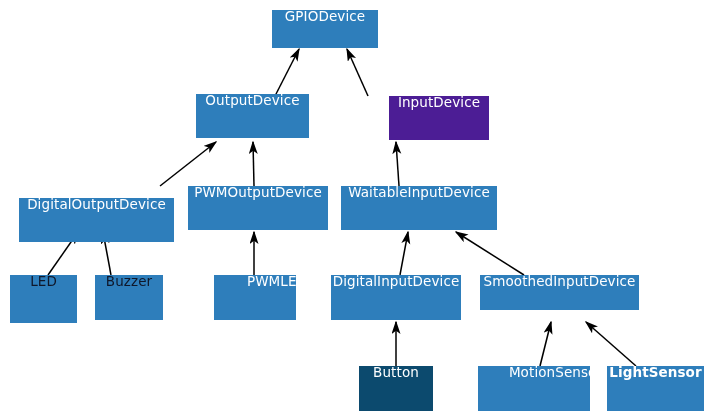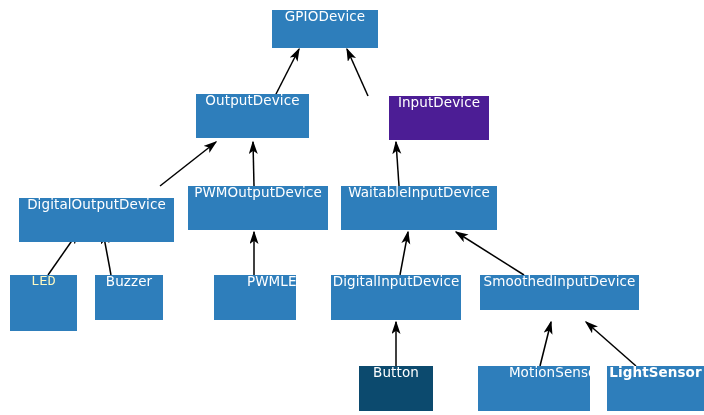--- a/index.html
+++ b/index.html
@@ -76,24 +76,24 @@
       </div>
       <div class="node" style="left: 19px; top: 186px; width: 155px; height: 44px; background: rgb(46, 126, 187); color: rgb(255, 255, 255); margin-top: 12px;">
         <span>DigitalOutputDevice</span>
       </div>
       <div class="node" style="left: 188px; top: 186px; width: 140px; height: 44px; background: rgb(46, 126, 187); color: rgb(255, 255, 255);">
         <span>PWMOutputDevice</span>
       </div>
       <div class="node" style="left: 341px; top: 186px; width: 156px; height: 44px; background: rgb(46, 126, 187); color: #ffffff;">
         <span>WaitableInputDevice</span>
       </div>
-      <div class="node" style="left: 10px; top: 275px; width: 67px; height: 56px; background: rgb(46, 126, 187); color: #fef9c3; font-family: Liberation Mono, monospace;">
+      <div class="node" style="left: 10px; top: 275px; width: 67px; height: 48px; background: rgb(46, 126, 187); color: #0f172a;">
         <span>LED</span>
       </div>
-      <div class="node" style="left: 95px; top: 275px; width: 68px; height: 45px; background: rgb(46, 126, 187); color: #ffffff;">
+      <div class="node" style="left: 95px; top: 275px; width: 68px; height: 45px; background: rgb(46, 126, 187); color: #0f172a;">
         <span>Buzzer</span>
       </div>
       <div class="node" style="left: 214px; top: 275px; width: 82px; height: 45px; background: rgb(46, 126, 187); color: rgb(255, 255, 255); padding-left: 44px;">
         <span>PWMLED</span>
       </div>
       <div class="node" style="left: 331px; top: 275px; width: 130px; height: 45px; background: rgb(46, 126, 187); color: rgb(255, 255, 255);">
         <span>DigitalInputDevice</span>
       </div>
       <div class="node" style="left: 480px; top: 275px; width: 159px; height: 35px; background: rgb(46, 126, 187); color: rgb(255, 255, 255);">
         <span>SmoothedInputDevice</span>

